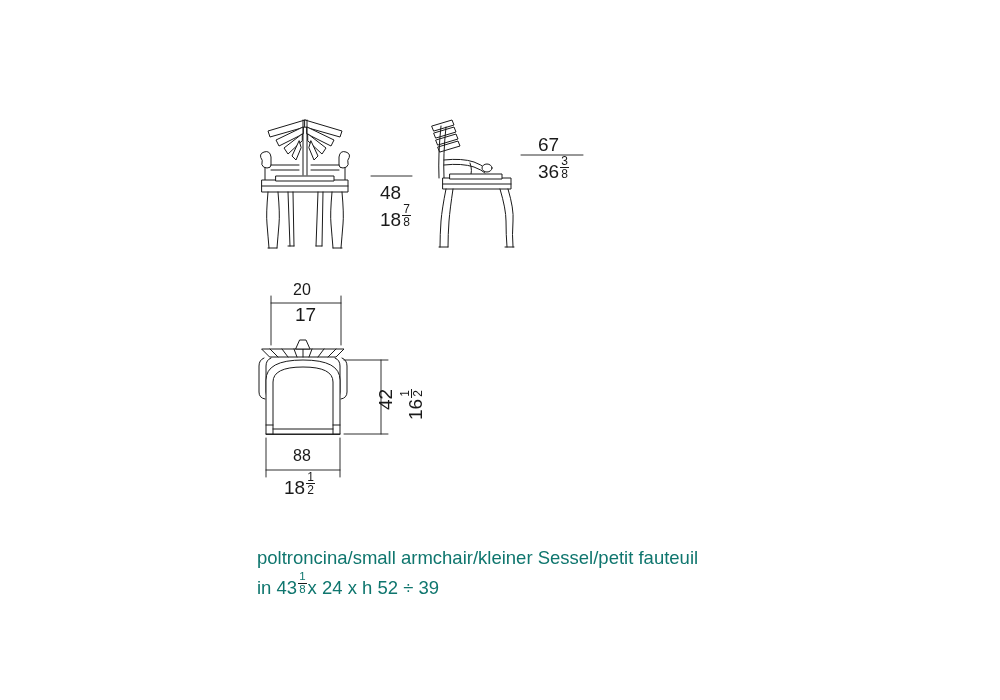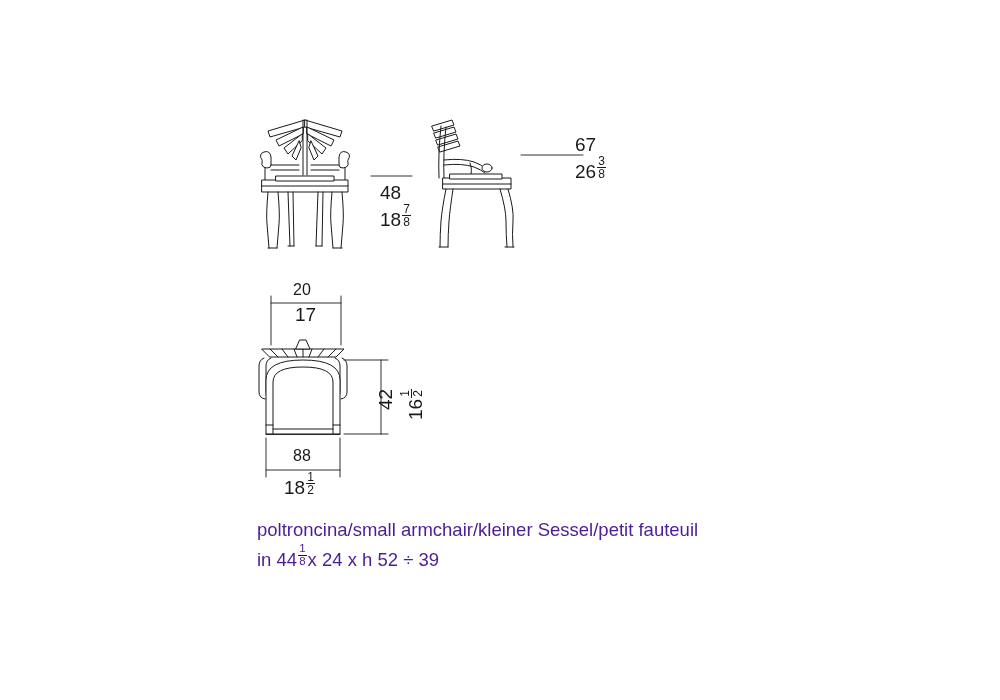--- a/index.html
+++ b/index.html
@@ -58,25 +58,25 @@
     display: block;
     padding: 0 1px;
   }
   .vert {
     transform: rotate(-90deg);
     transform-origin: left top;
   }
   .caption {
     position: absolute;
     left: 257px;
-    top: 516px;
+    top: 544px;
     width: 700px;
     font-size: 18.5px;
     line-height: 27px;
-    color: #4c1d95;
+    color: #0f766e;
   }
   .caption div {
     white-space: nowrap;
   }
   .inline-frac {
     display: inline-block;
     position: relative;
     font-size: 11.5px;
     line-height: 1;
     text-align: center;
@@ -215,32 +215,32 @@
         <line x1="344" y1="434" x2="388" y2="434"></line>
       </g>
     </g>
   </svg>
 
   <div class="dim-label" style="left:380px; top:156px;margin-top:27px;">
     <div class="dim-num">48</div>
     <div class="dim-imp"><span>18</span><span class="frac"><span class="num">7</span><span class="den">8</span></span></div>
   </div>
 
-  <div class="dim-label" style="left:538px; top:135px;margin-left:37px;">
+  <div class="dim-label" style="left:538px; top:135px;">
     <div class="dim-num">67</div>
-    <div class="dim-imp"><span>26</span><span class="frac"><span class="num">3</span><span class="den">8</span></span></div>
+    <div class="dim-imp"><span>36</span><span class="frac"><span class="num">3</span><span class="den">8</span></span></div>
   </div>
 
   <div class="dim-label" style="left:293px; top:282px;">20</div>
   <div class="dim-label dim-imp" style="left:295px; top:305px;text-align:right;">17</div>
 
   <div class="dim-label" style="left:293px; top:448px;">88</div>
   <div class="dim-label dim-imp" style="left:284px; top:471px;"><span>18</span><span class="frac"><span class="num">1</span><span class="den">2</span></span></div>
 
   <div class="dim-label dim-num vert" style="left:376px; top:410px;">42</div>
   <div class="dim-label dim-imp vert" style="left:399px; top:420px;"><span>16</span><span class="frac"><span class="num">1</span><span class="den">2</span></span></div>
 
   <div class="caption">
     <div>poltroncina/small armchair/kleiner Sessel/petit fauteuil</div>
-    <div><span>in 44</span><span class="inline-frac"><span class="num">1</span><span class="den">8</span></span><span>x 24 x h 52 ÷ 39</span></div>
+    <div><span>in 43</span><span class="inline-frac"><span class="num">1</span><span class="den">8</span></span><span>x 24 x h 52 ÷ 39</span></div>
   </div>
 
 </div>
 
 </body></html>

